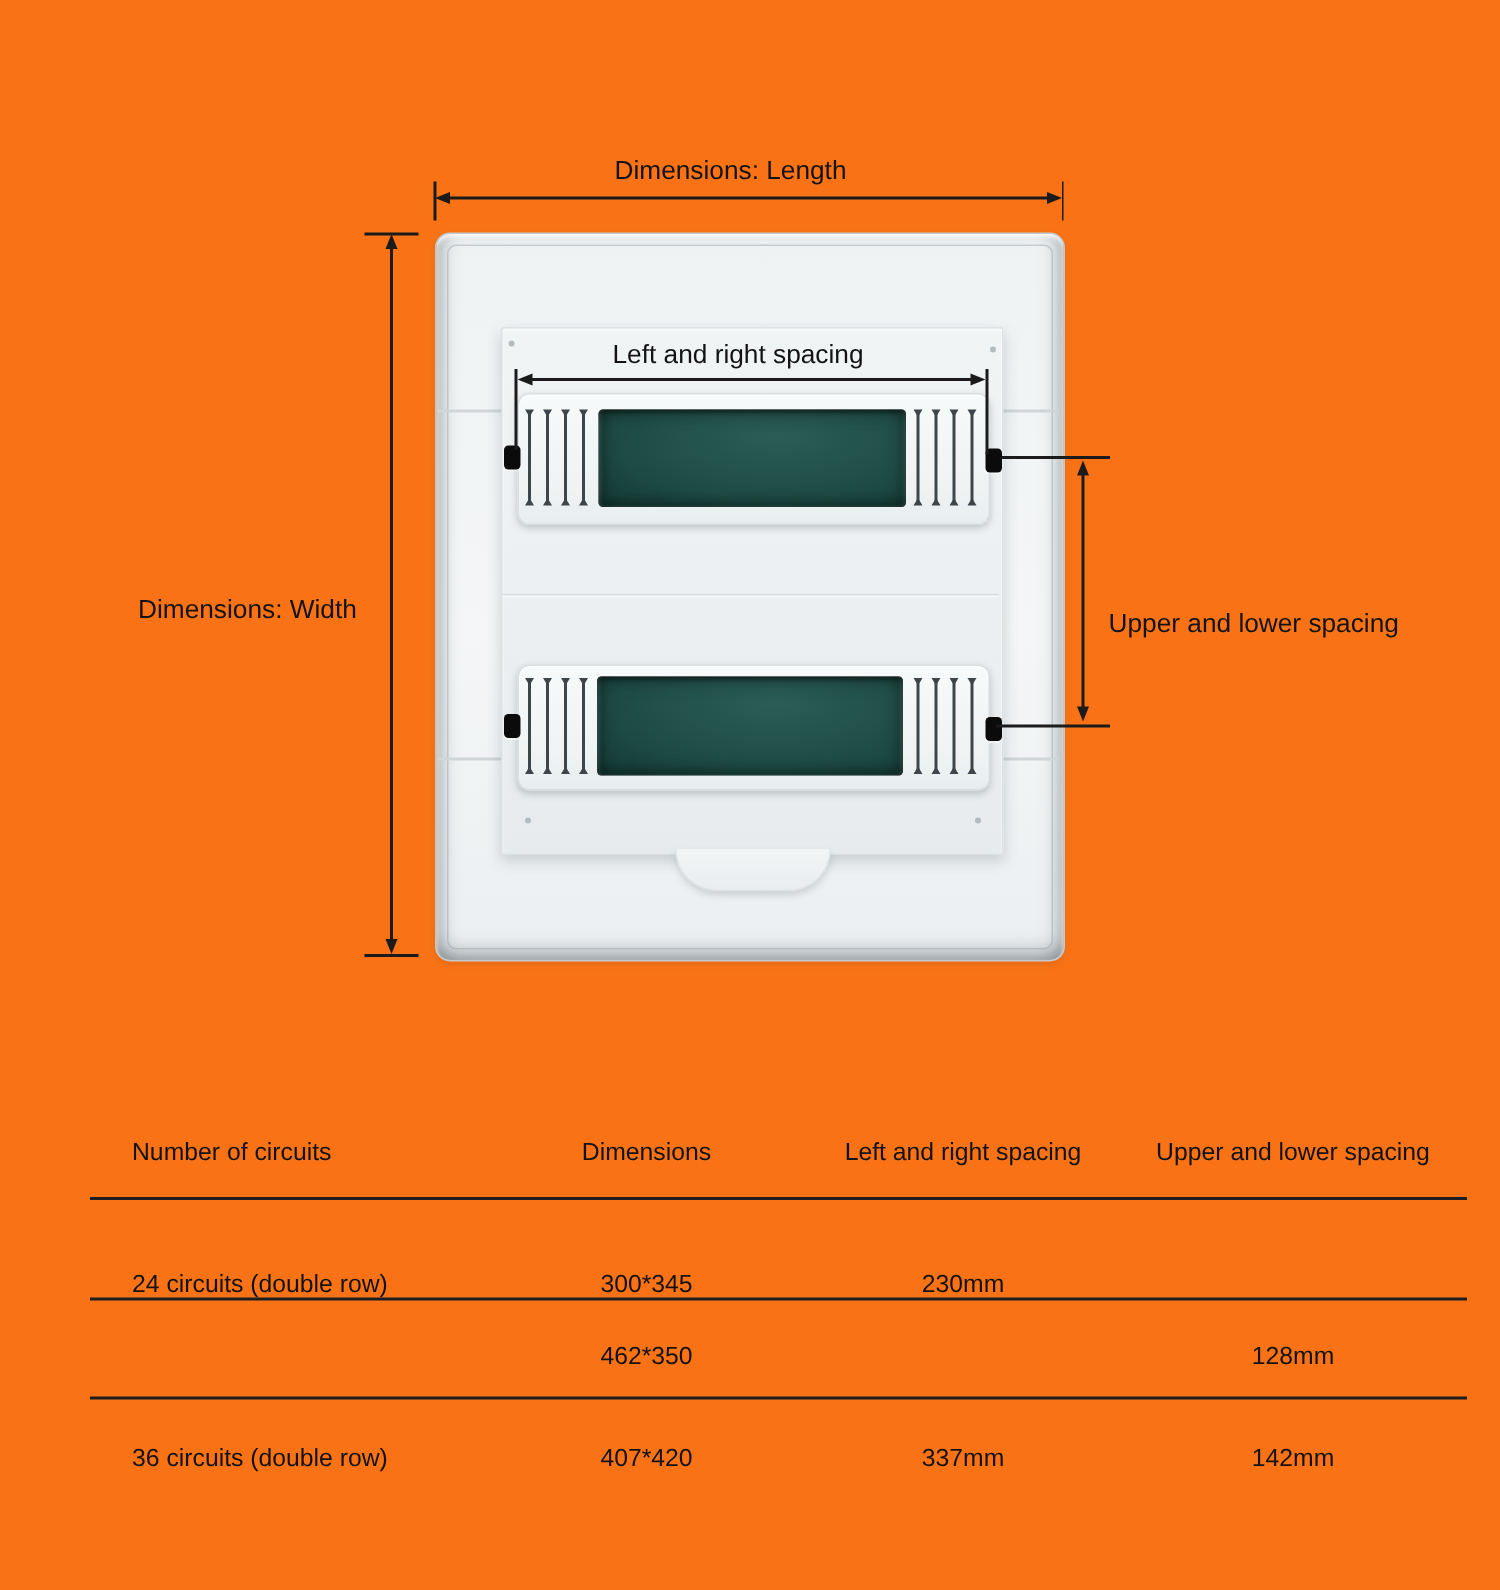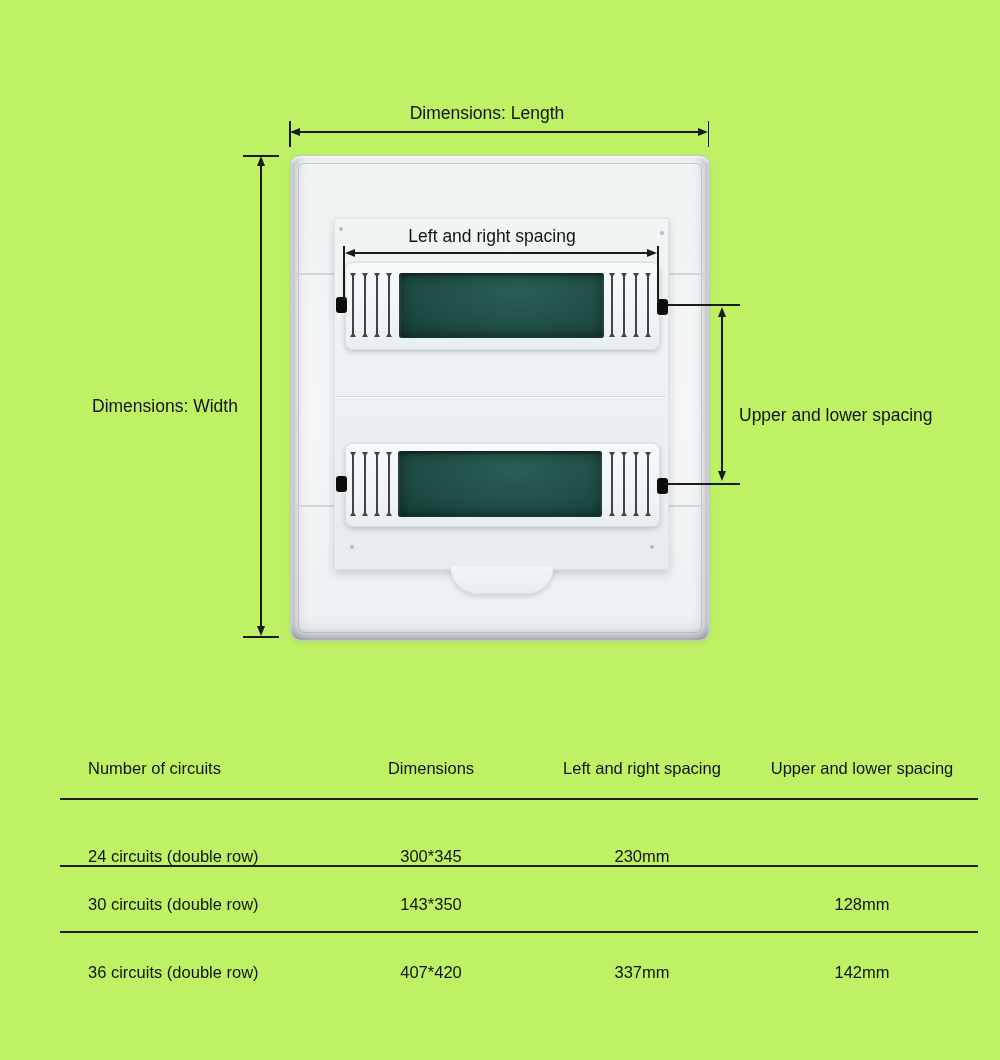--- a/index.html
+++ b/index.html
@@ -1,16 +1,16 @@
 <!DOCTYPE html>
 <html><head>
 <meta charset="utf-8">
 <style>
   html,body{margin:0;padding:0;background:#fff}
-  .canvas{position:relative;width:1000px;height:1060px;background:#bef264;
+  .canvas{position:relative;width:1000px;height:1060px;background:#f97316;
           font-family:"Liberation Sans",sans-serif;color:#151515;overflow:hidden}
   .lbl{position:absolute;font-size:17.5px;white-space:nowrap;color:#131313}
   .cx{transform:translateX(-50%)}
   .hline{position:absolute;height:2px;background:#1b1b1b}
   .vline{position:absolute;width:2px;background:#1b1b1b}
   .htick{position:absolute;height:1.5px;background:#1b1b1b}
   .vtick{position:absolute;width:1.5px;background:#1b1b1b}
   .ah{position:absolute;width:0;height:0;border-style:solid}
   .ah-left {border-width:4px 10px 4px 0;border-color:transparent #1b1b1b transparent transparent}
   .ah-right{border-width:4px 0 4px 10px;border-color:transparent transparent transparent #1b1b1b}
@@ -165,22 +165,21 @@
     <div class="tline" style="top:798px"></div>
 
     <div class="trow" style="top:845px">
       <div class="cell c1">24 circuits (double row)</div>
       <div class="cell c2">300*345</div>
       <div class="cell c3">230mm</div>
     </div>
     <div class="tline" style="top:865px"></div>
 
     <div class="trow" style="top:893px">
-      <div class="cell c1">30 circuits (double row)</div>
-      <div class="cell c2">143*350</div>
+      <div class="cell c2">462*350</div>
       <div class="cell c4">128mm</div>
     </div>
     <div class="tline" style="top:931px"></div>
 
     <div class="trow" style="top:961px">
       <div class="cell c1">36 circuits (double row)</div>
       <div class="cell c2">407*420</div>
       <div class="cell c3">337mm</div>
       <div class="cell c4">142mm</div>
     </div>

